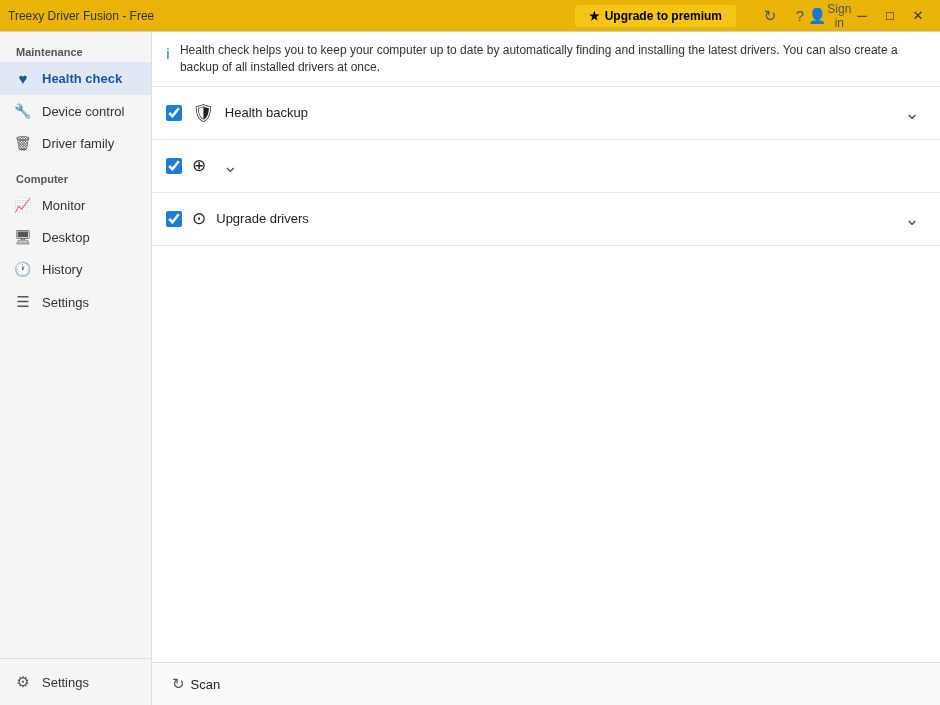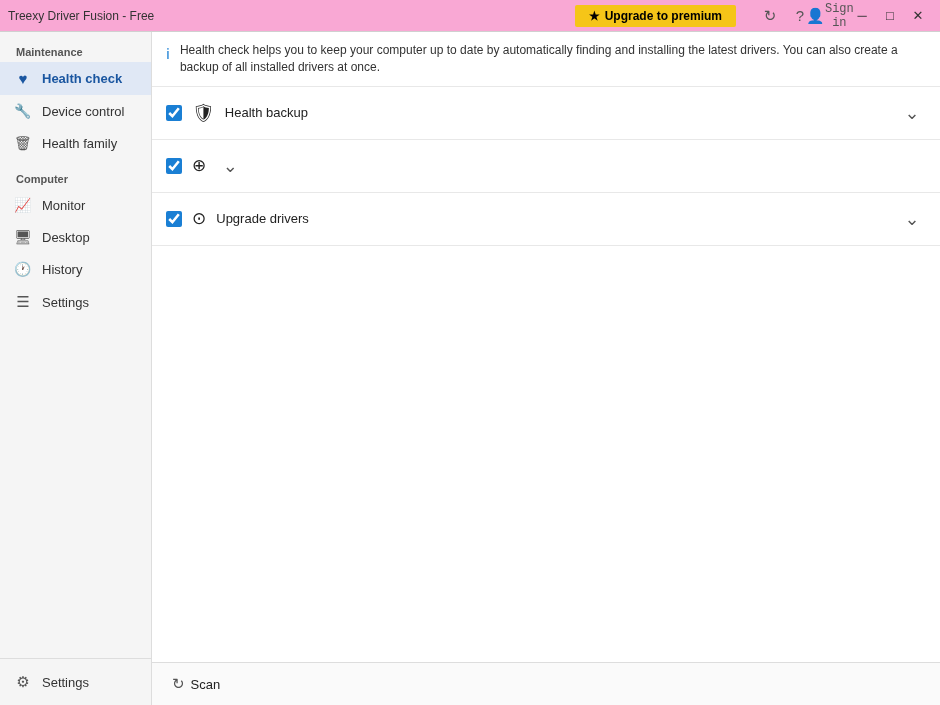--- a/index.html
+++ b/index.html
@@ -10,21 +10,21 @@
       overflow: hidden;
       background: #f0f0f0;
       display: flex;
       flex-direction: column;
     }
 
     
     .title-bar {
       display: flex;
       align-items: center;
-      background: #f9a8d4;
+      background: #eab308;
       height: 32px;
       padding: 0 8px;
       border-bottom: 1px solid #d0d0d0;
       flex-shrink: 0;
     }
     .title-bar-title {
       font-size: 12px;
       color: #333;
       flex: 1;
     }
@@ -237,21 +237,21 @@
   <div class="title-bar-center">
     <button class="upgrade-btn">
       <span>★</span>
       <span>Upgrade to premium</span>
     </button>
     <div class="title-bar-actions">
       <button class="title-icon-btn">↻</button>
       <button class="title-icon-btn">?</button>
       <button class="title-icon-btn">
         <span>👤</span>
-        <span style="font-size:12px;font-family:Liberation Mono, monospace;">Sign in</span>
+        <span style="font-size:12px;">Sign in</span>
       </button>
     </div>
   </div>
   <div class="window-controls">
     <button class="win-ctrl">─</button>
     <button class="win-ctrl">□</button>
     <button class="win-ctrl close">✕</button>
   </div>
 </div>
 
@@ -263,21 +263,21 @@
     <div class="sidebar-item active">
       <span class="sidebar-icon">♥</span>
       <span>Health check</span>
     </div>
     <div class="sidebar-item">
       <span class="sidebar-icon" style="font-size:14px;">🔧</span>
       <span>Device control</span>
     </div>
     <div class="sidebar-item">
       <span class="sidebar-icon" style="font-size:14px;">🗑</span>
-      <span>Health family</span>
+      <span>Driver family</span>
     </div>
 
     <span class="sidebar-section-label">Computer</span>
     <div class="sidebar-item">
       <span class="sidebar-icon" style="font-size:14px;">📈</span>
       <span>Monitor</span>
     </div>
     <div class="sidebar-item">
       <span class="sidebar-icon" style="font-size:14px;">🖥</span>
       <span>Desktop</span>

